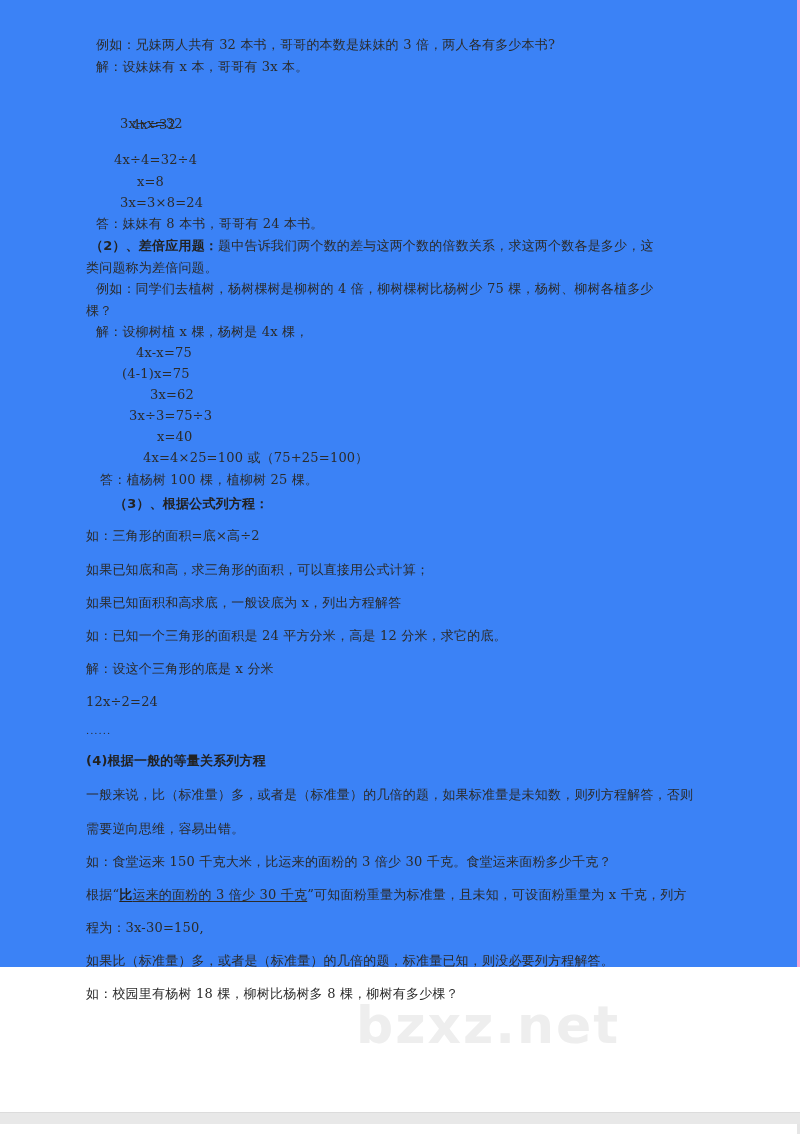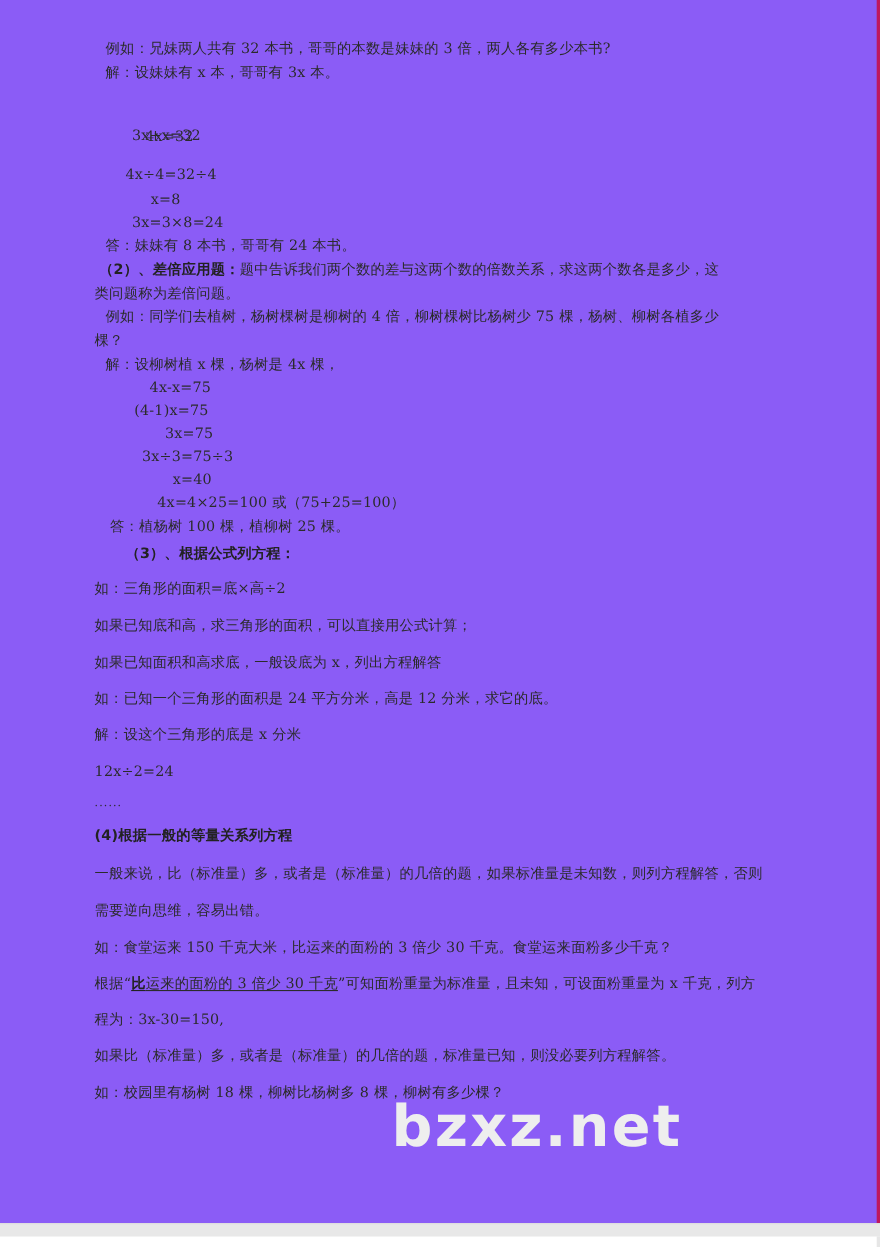--- a/index.html
+++ b/index.html
@@ -13,23 +13,23 @@
       position: relative;
       overflow: hidden;
       font-family: "DejaVu Serif", "Liberation Serif", serif;
       color: #2b2b2b;
     }
     .page {
       position: absolute;
       left: 0;
       top: 0;
       width: 797px;
-      height: 1112px;
-      background: #8b5cf6;
-      border-right: 3px solid #be185d;
+      height: 967px;
+      background: #3b82f6;
+      border-right: 3px solid #f9a8d4;
     }
     .page-gap {
       position: absolute;
       left: 0;
       top: 1112px;
       width: 800px;
       height: 11px;
       background: #e8e8e8;
       border-top: 1px solid #dcdcdc;
       border-bottom: 1px solid #dcdcdc;
@@ -89,21 +89,21 @@
 
   <div class="line" style="left:90px;top:237px;">
     <span class="bold">（2）、差倍应用题：</span><span>题中告诉我们两个数的差与这两个数的倍数关系，求这两个数各是多少，这</span>
   </div>
   <div class="line" style="left:86px;top:259px;">类问题称为差倍问题。</div>
   <div class="line" style="left:96px;top:280px;">例如：同学们去植树，杨树棵树是柳树的 4 倍，柳树棵树比杨树少 75 棵，杨树、柳树各植多少</div>
   <div class="line" style="left:86px;top:302px;">棵？</div>
   <div class="line" style="left:96px;top:323px;">解：设柳树植 x 棵，杨树是 4x 棵，</div>
   <div class="line" style="left:136px;top:344px;">4x-x=75</div>
   <div class="line" style="left:122px;top:365px;">(4-1)x=75</div>
-  <div class="line" style="left:150px;top:386px;">3x=75</div>
+  <div class="line" style="left:150px;top:386px;">3x=62</div>
   <div class="line" style="left:129px;top:407px;">3x÷3=75÷3</div>
   <div class="line" style="left:157px;top:428px;">x=40</div>
   <div class="line" style="left:143px;top:449px;">4x=4×25=100 或（75+25=100）</div>
   <div class="line" style="left:100px;top:471px;">答：植杨树 100 棵，植柳树 25 棵。</div>
 
   <div class="line bold" style="left:90px;top:495px;margin-left:24px;">（3）、根据公式列方程：</div>
   <div class="line" style="left:86px;top:527px;">如：三角形的面积=底×高÷2</div>
   <div class="line" style="left:86px;top:594px;">如果已知面积和高求底，一般设底为 x，列出方程解答</div>
   <div class="line" style="left:86px;top:561px;">如果已知底和高，求三角形的面积，可以直接用公式计算；</div>
   <div class="line" style="left:86px;top:627px;">如：已知一个三角形的面积是 24 平方分米，高是 12 分米，求它的底。</div>

